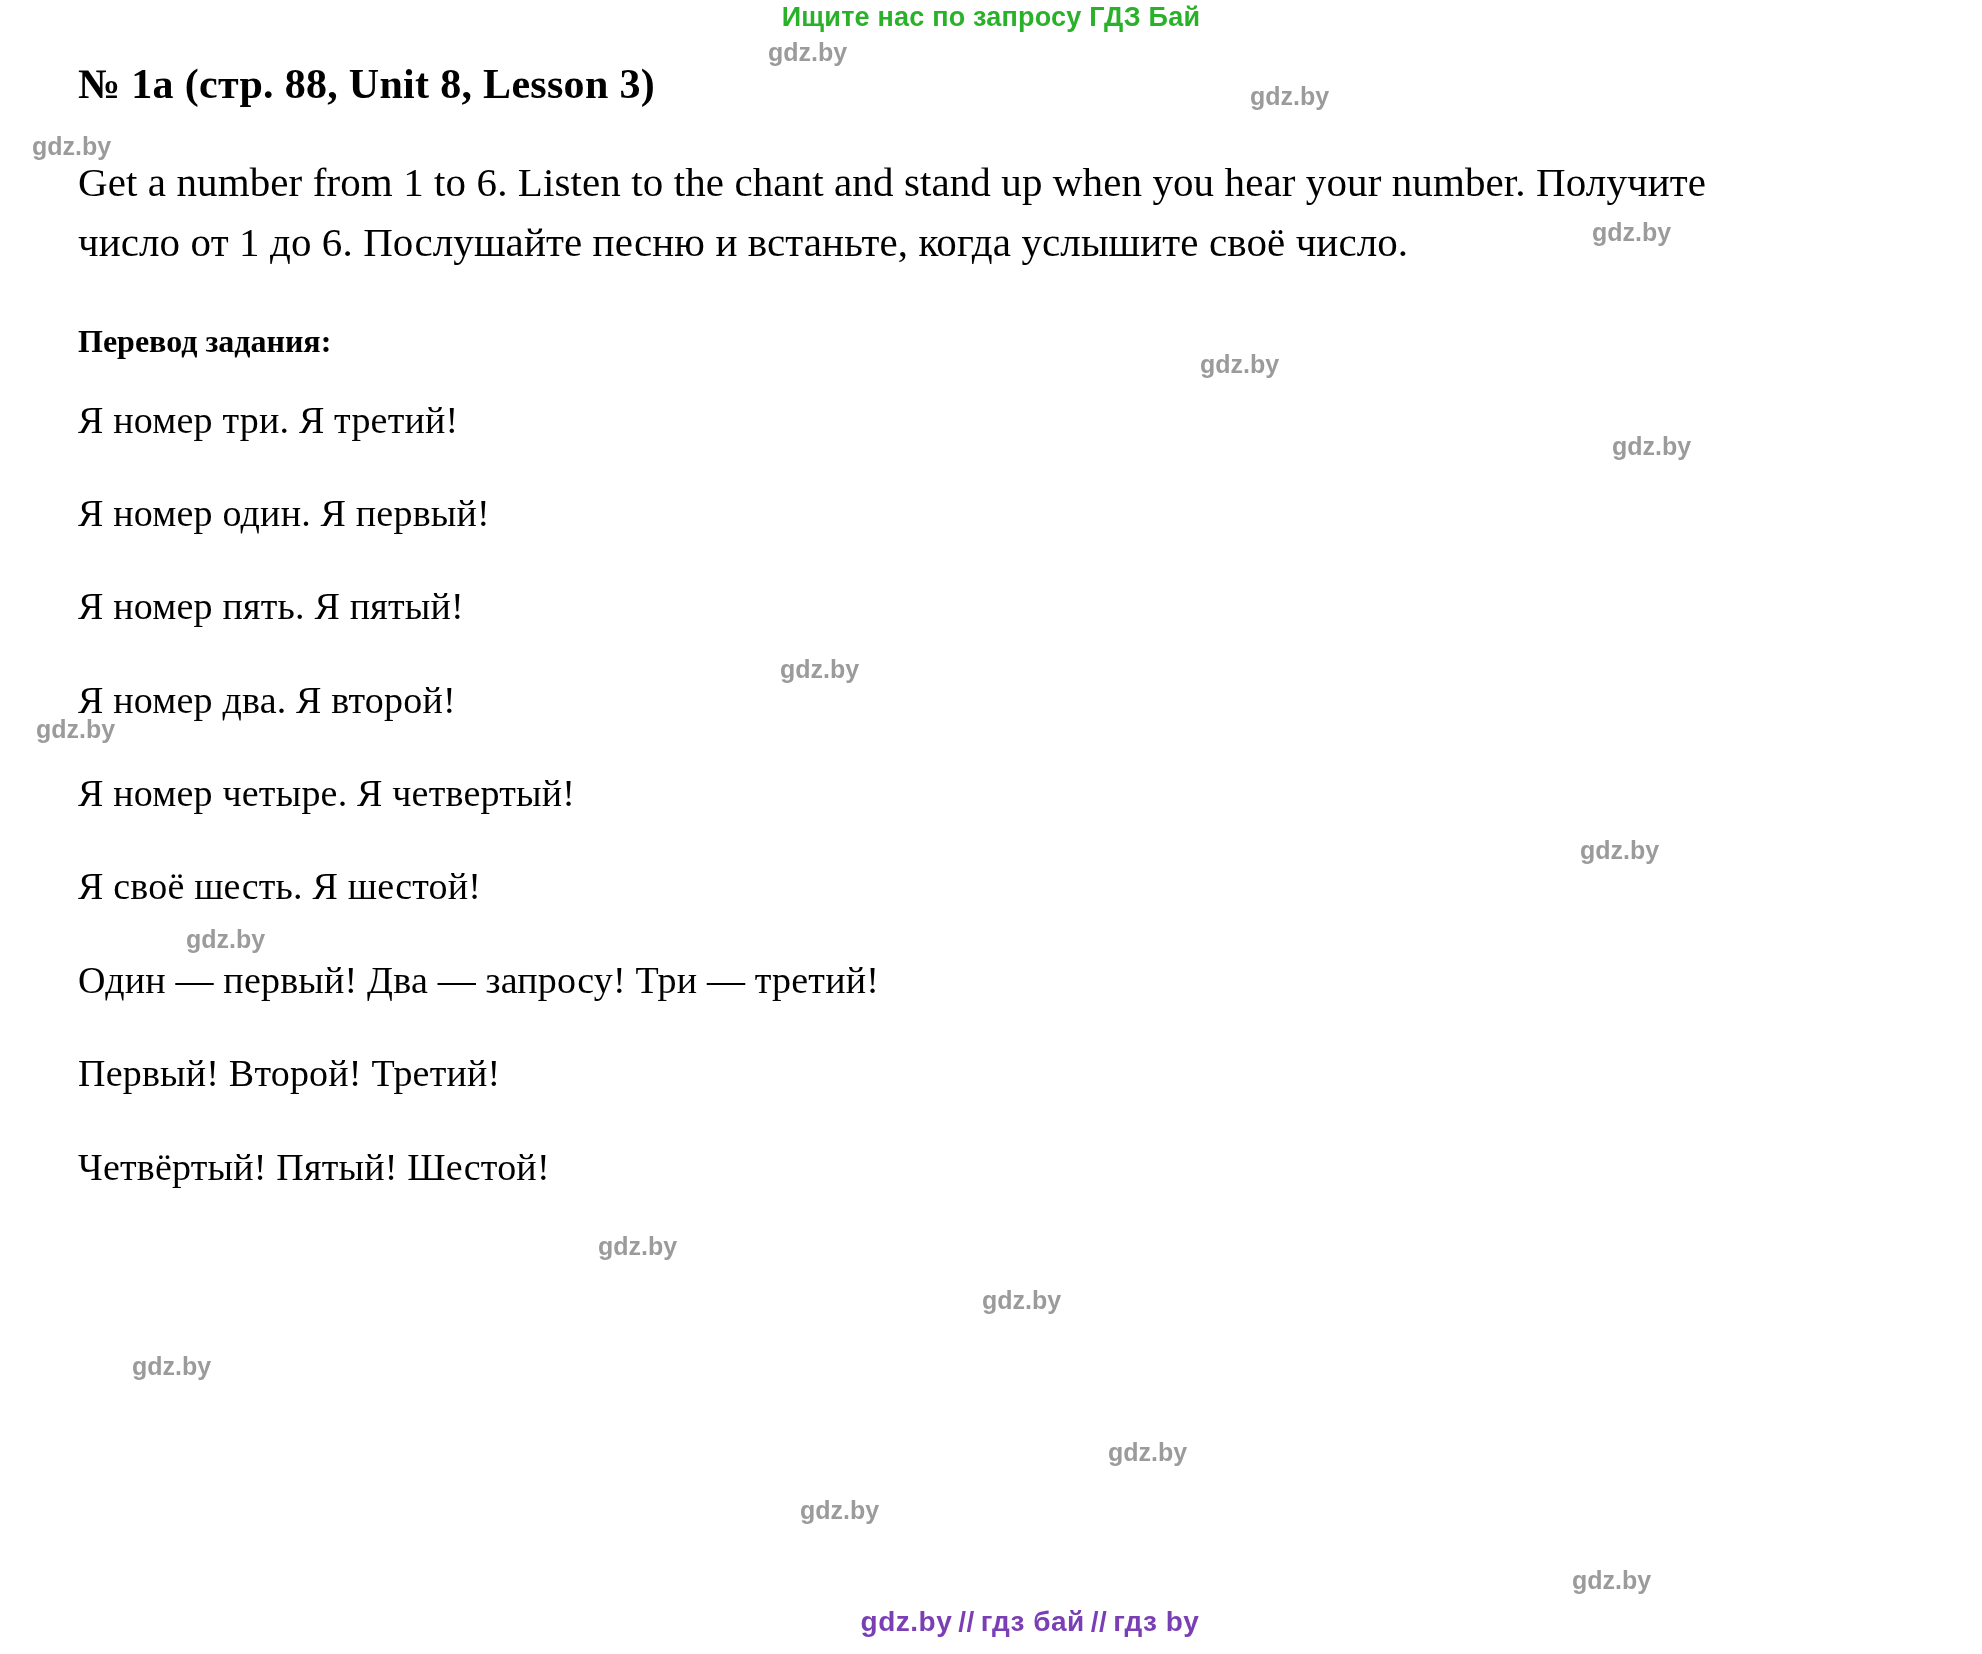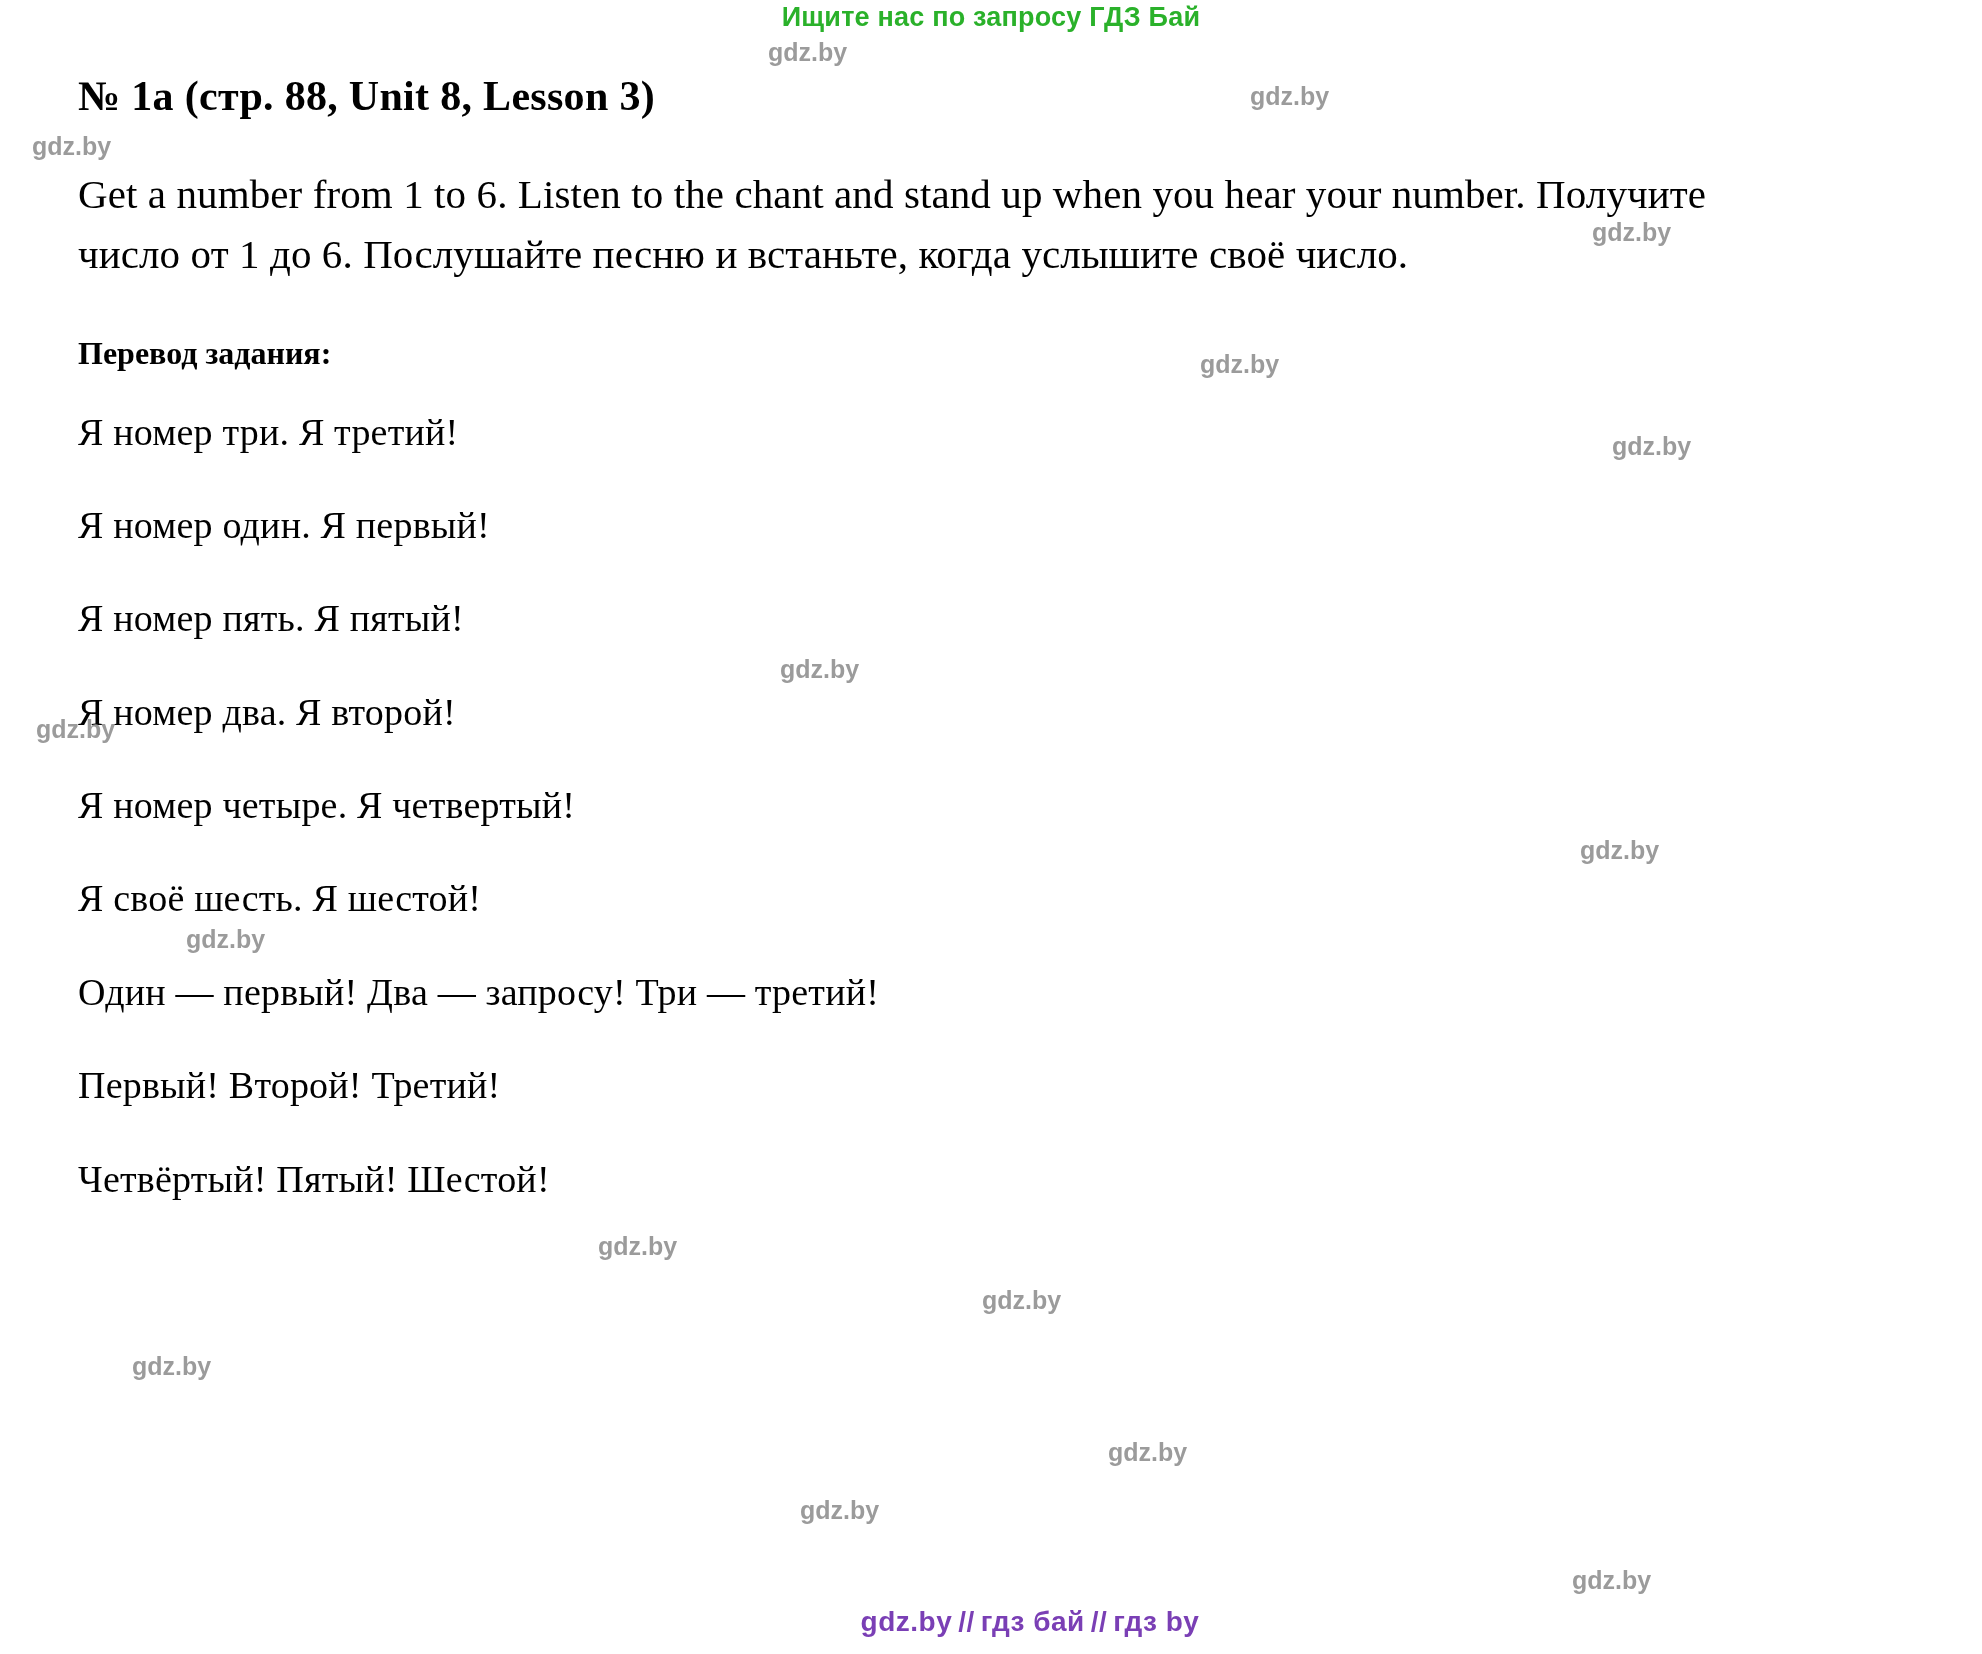--- a/index.html
+++ b/index.html
@@ -28,21 +28,21 @@
     text-align: center;
     font-family: "Liberation Sans", sans-serif;
     font-size: 27px;
     color: #2ab12a;
     font-weight: 600;
     letter-spacing: 0.2px;
   }
   .content {
     position: absolute;
     left: 78px;
-    top: 72px;
+    top: 60px;
     width: 1830px;
   }
   h1.title {
     font-family: "Liberation Serif", serif;
     font-size: 42px;
     font-weight: bold;
     margin: 0 0 44px 0;
     letter-spacing: 0.3px;
   }
   .task {

